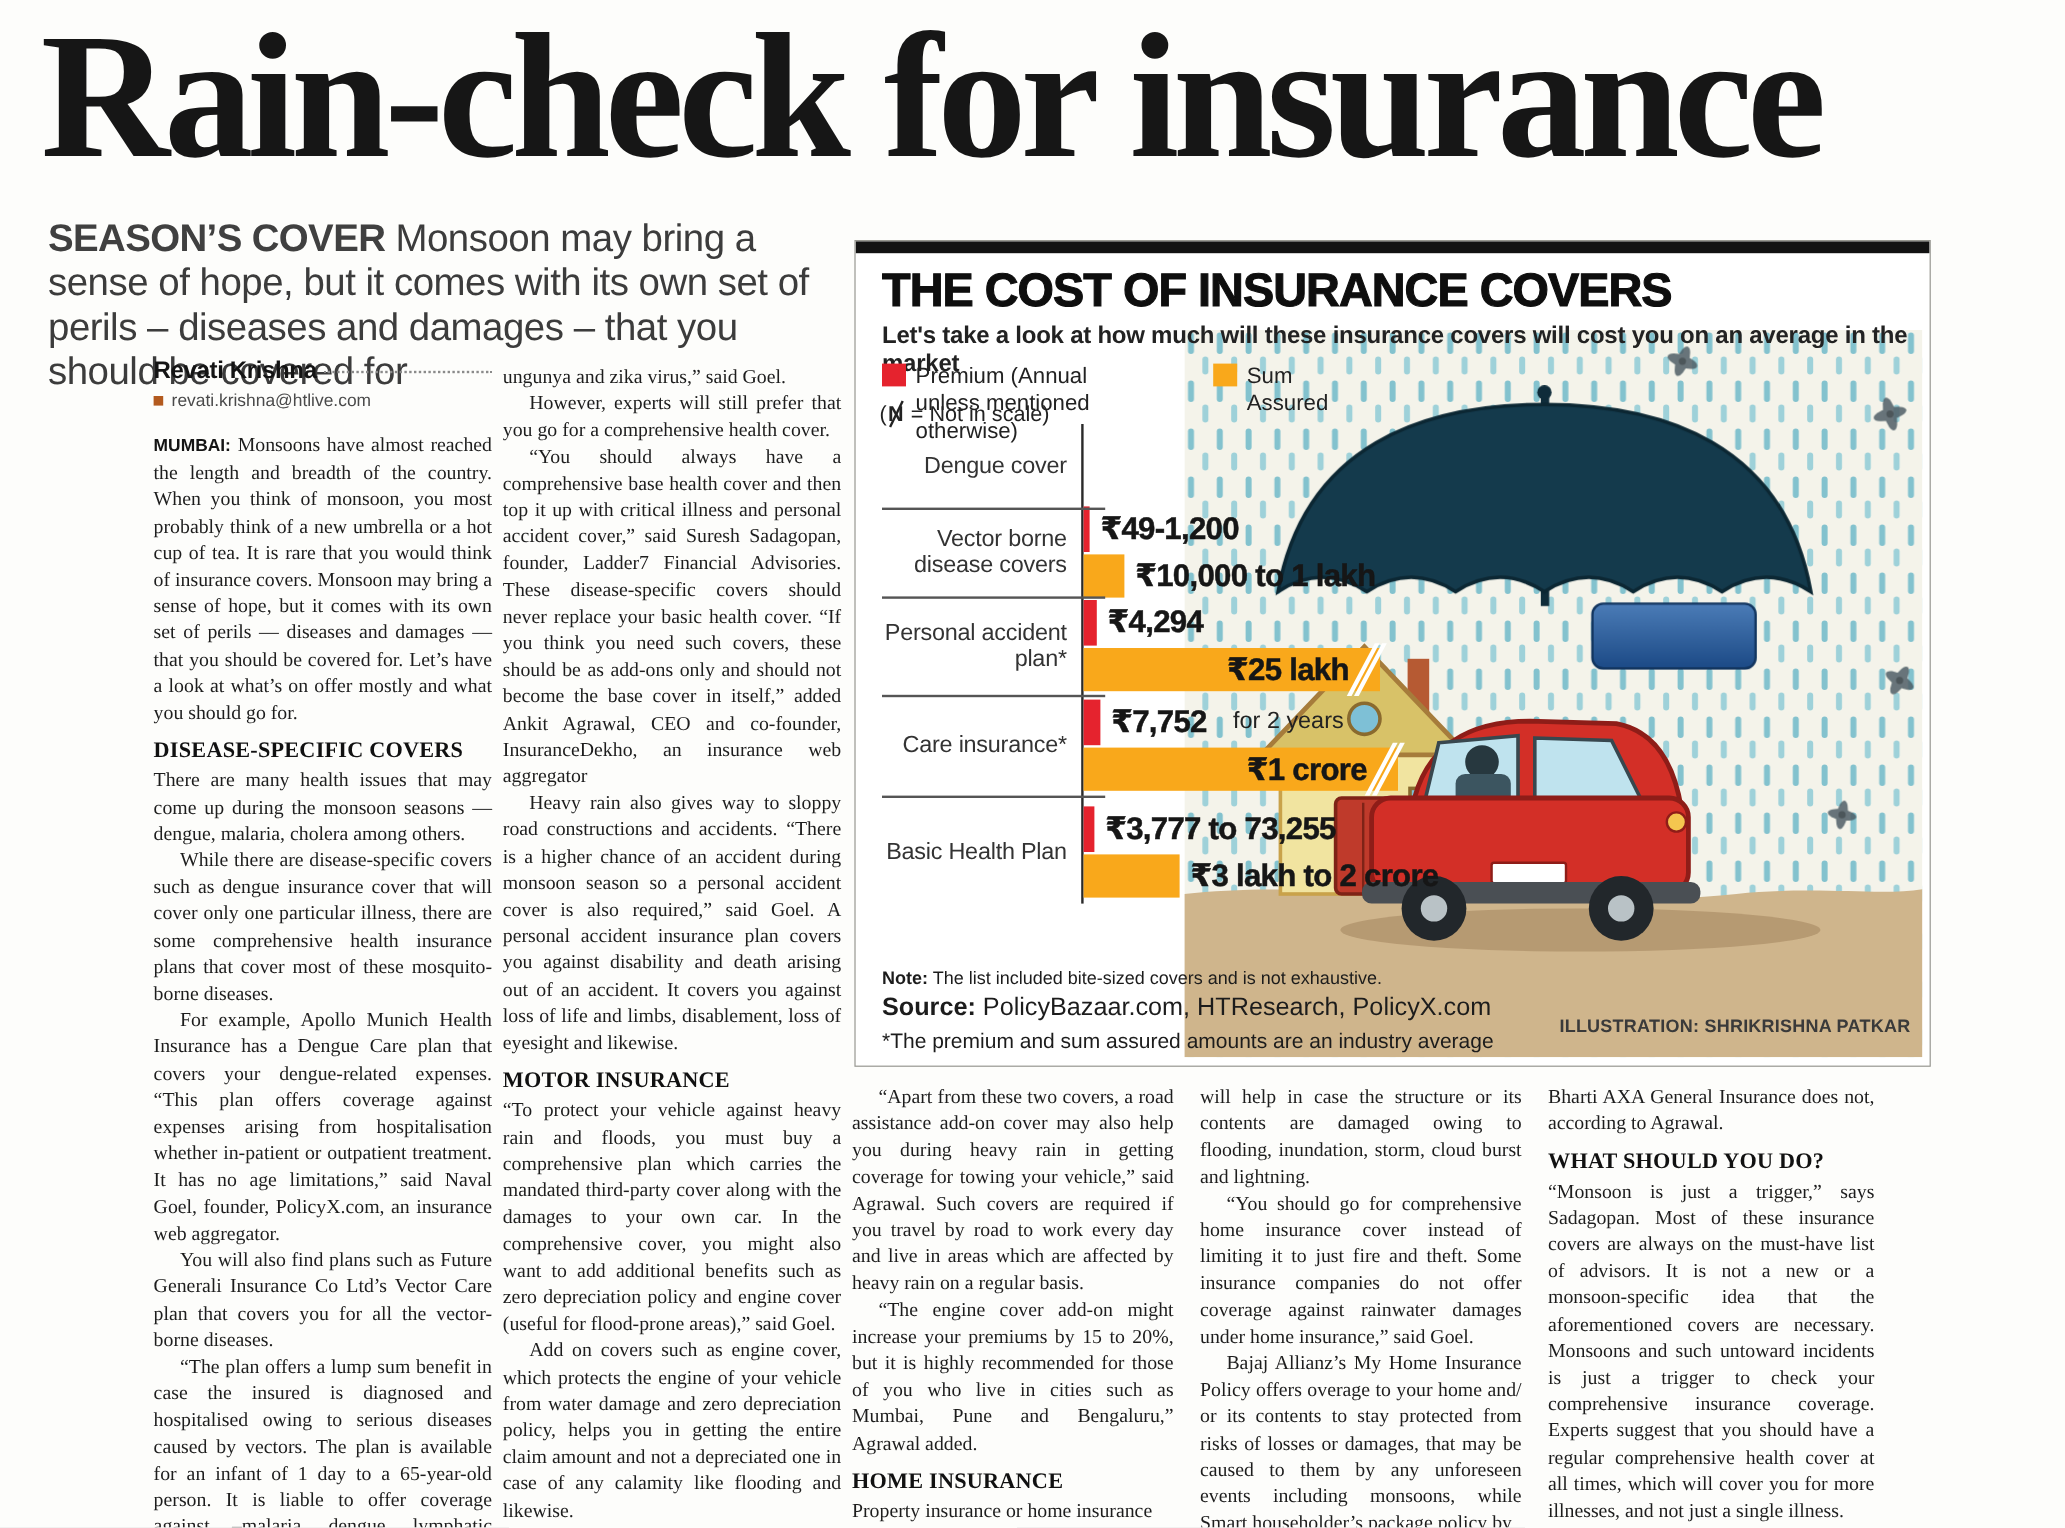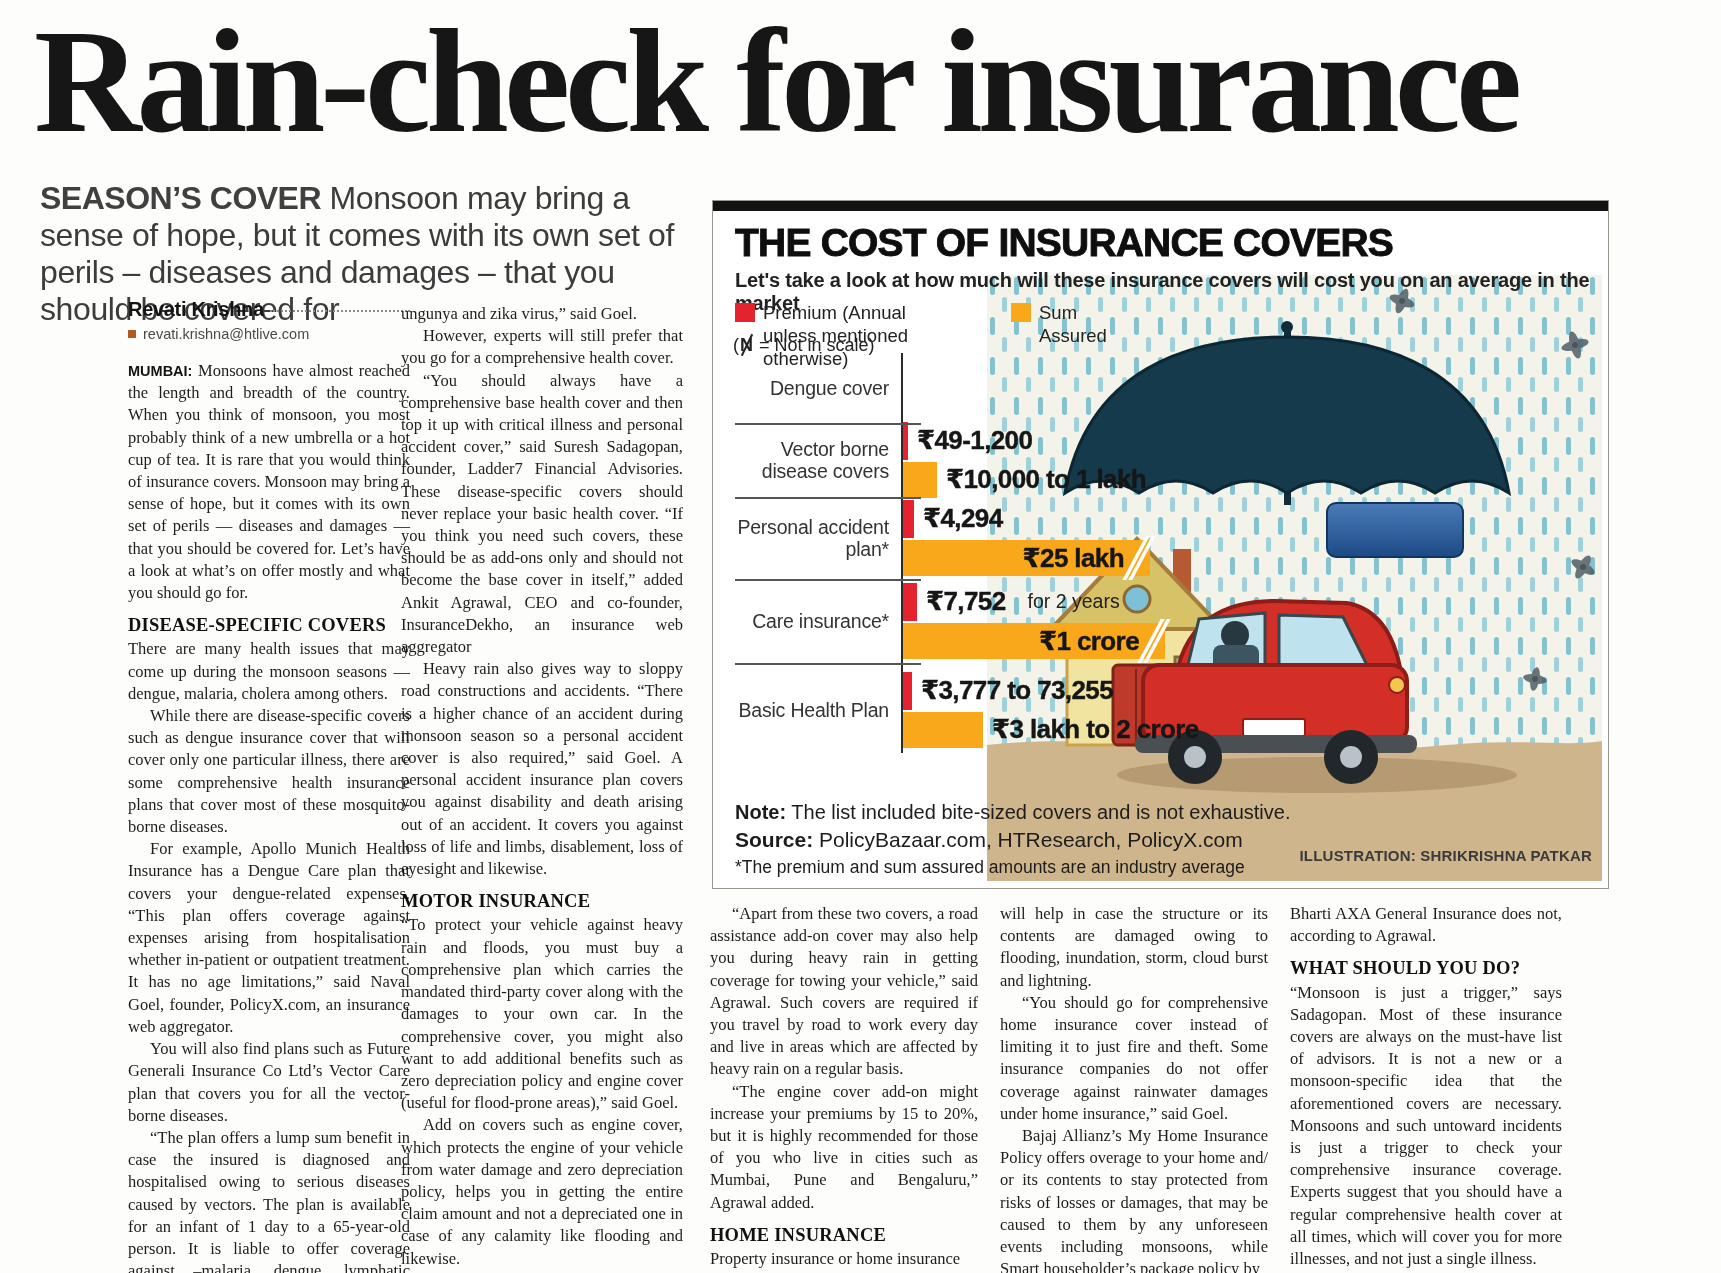--- a/index.html
+++ b/index.html
@@ -32,21 +32,21 @@
   .byline-leader { flex:1; border-bottom:2px dotted #8a8a8a; margin-left:6px; transform:translateY(-4px); }
   .byline-email { margin-top:5px; font-size:14.5px; color:#4a4a4a; display:flex; align-items:center; }
   .email-bullet { display:inline-block; width:8px; height:8px; background:#b35a1e; margin-right:7px; }
   
   .bodycol {
     position:absolute; text-align:justify;
     font-size:16.5px; line-height:22.2px; color:#1d1d1d;
     font-family:"Liberation Serif","DejaVu Serif",serif;
   }
   .col1 { left:128px; top:360px;  width:282px; }
-  .col2 { left:401px; top:303px;  width:282px; }
+  .col2 { left:419px; top:303px;  width:282px; }
   .colA { left:710px; top:903px;  width:268px; }
   .colB { left:1000px; top:903px; width:268px; }
   .colC { left:1290px; top:903px; width:272px; }
   .bodycol p.ind { text-indent:22px; }
   .bodycol p + p { margin-top:0; }
   .lead-label { font-family:"Liberation Sans","DejaVu Sans",sans-serif; font-weight:700; font-size:14.5px; color:#141414; }
   .sechead {
     font-weight:700; font-size:18.5px; letter-spacing:0.2px; color:#111;
     margin:10px 0 2px 0; text-align:left;
   }
@@ -91,21 +91,21 @@
   .sval { margin-left:9px; font-size:26px; font-weight:700; letter-spacing:-0.6px; color:#161616; white-space:nowrap; -webkit-text-stroke:0.4px #161616; }
   .sval-in {
     position:absolute; right:26px; top:0; line-height:36px;
     font-size:26px; font-weight:700; letter-spacing:-0.6px; color:#161616; white-space:nowrap; -webkit-text-stroke:0.4px #161616;
   }
   .brk { position:absolute; right:6px; top:-4px; height:44px; }
   .brk i { position:absolute; top:0; width:4px; height:44px; background:#ffffff; transform:skewX(-28deg); }
   .brk i:first-child { right:6px; }
   .brk i:last-child { right:0; }
   
-  .chart-note    { position:absolute; left:22px; bottom:64px; font-size:20px; color:#1c1c1c; z-index:3; }
+  .chart-note    { position:absolute; left:22px; bottom:64px; font-size:15px; color:#1c1c1c; z-index:3; }
   .chart-source  { position:absolute; left:22px; bottom:36px; font-size:21px; color:#1c1c1c; z-index:3; }
   .chart-footnote{ position:absolute; left:22px; bottom:10px; font-size:17.5px; color:#1c1c1c; z-index:3; }
   .bold-lab { font-weight:700; }
   .chart-credit { position:absolute; right:16px; bottom:24px; font-size:15px; font-weight:700; color:#3a3a3a; letter-spacing:0.2px; z-index:3; }
   
   .illus { position:absolute; left:274px; top:74px; width:615px; height:606px; z-index:1; }
 </style>
 </head>
 <body>
 

